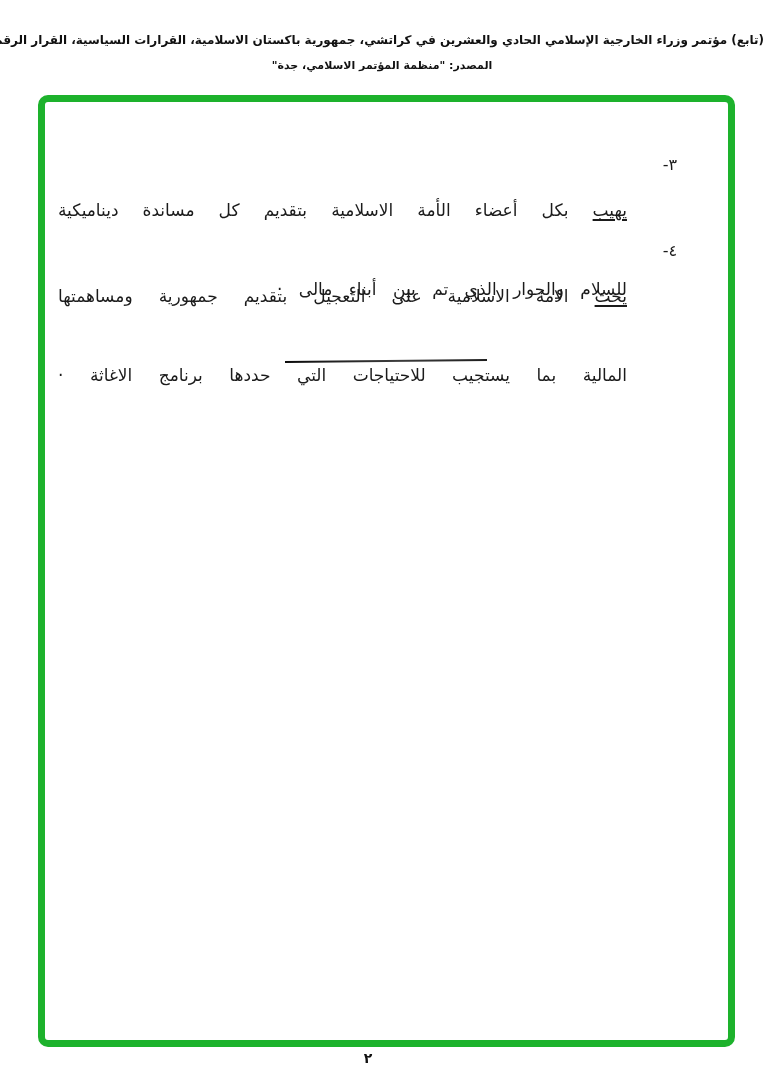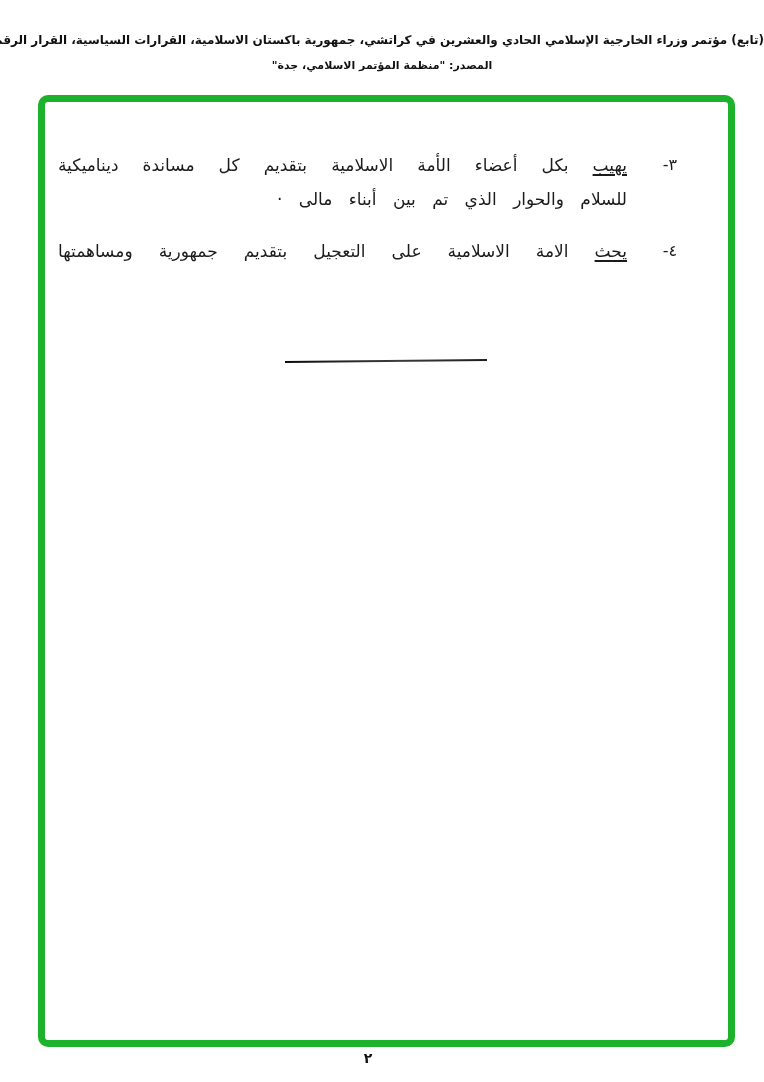--- a/index.html
+++ b/index.html
@@ -77,20 +77,21 @@
     width: 569px;
     direction: rtl;
   }
   .pline {
     font-size: 17px;
     line-height: 34px;
     letter-spacing: 0.3px;
     word-spacing: 6px;
     text-align: right;
     direction: rtl;
+    margin-top: 45px;
   }
   .pline.justify {
     text-align: justify;
     text-align-last: justify;
     word-spacing: 2px;
   }
   .pline.spread {
     word-spacing: 11px;
   }
   .u {
@@ -142,20 +143,21 @@
       </div>
     </div>
 
     <div class="para para-4">
       <span class="num">٤-</span>
       <div class="ptext">
         <div class="pline justify">
           <span class="u">يحث</span>
           <span>الامة الاسلامية على التعجيل بتقديم جمهورية ومساهمتها</span>
         </div>
+        <div class="pline justify">المالية بما يستجيب للاحتياجات التي حددها برنامج الاغاثة ·</div>
       </div>
     </div>
 
     <div class="divider"></div>
 
   </div>
 
   <div class="page-number">٢</div>
 
 </div>

